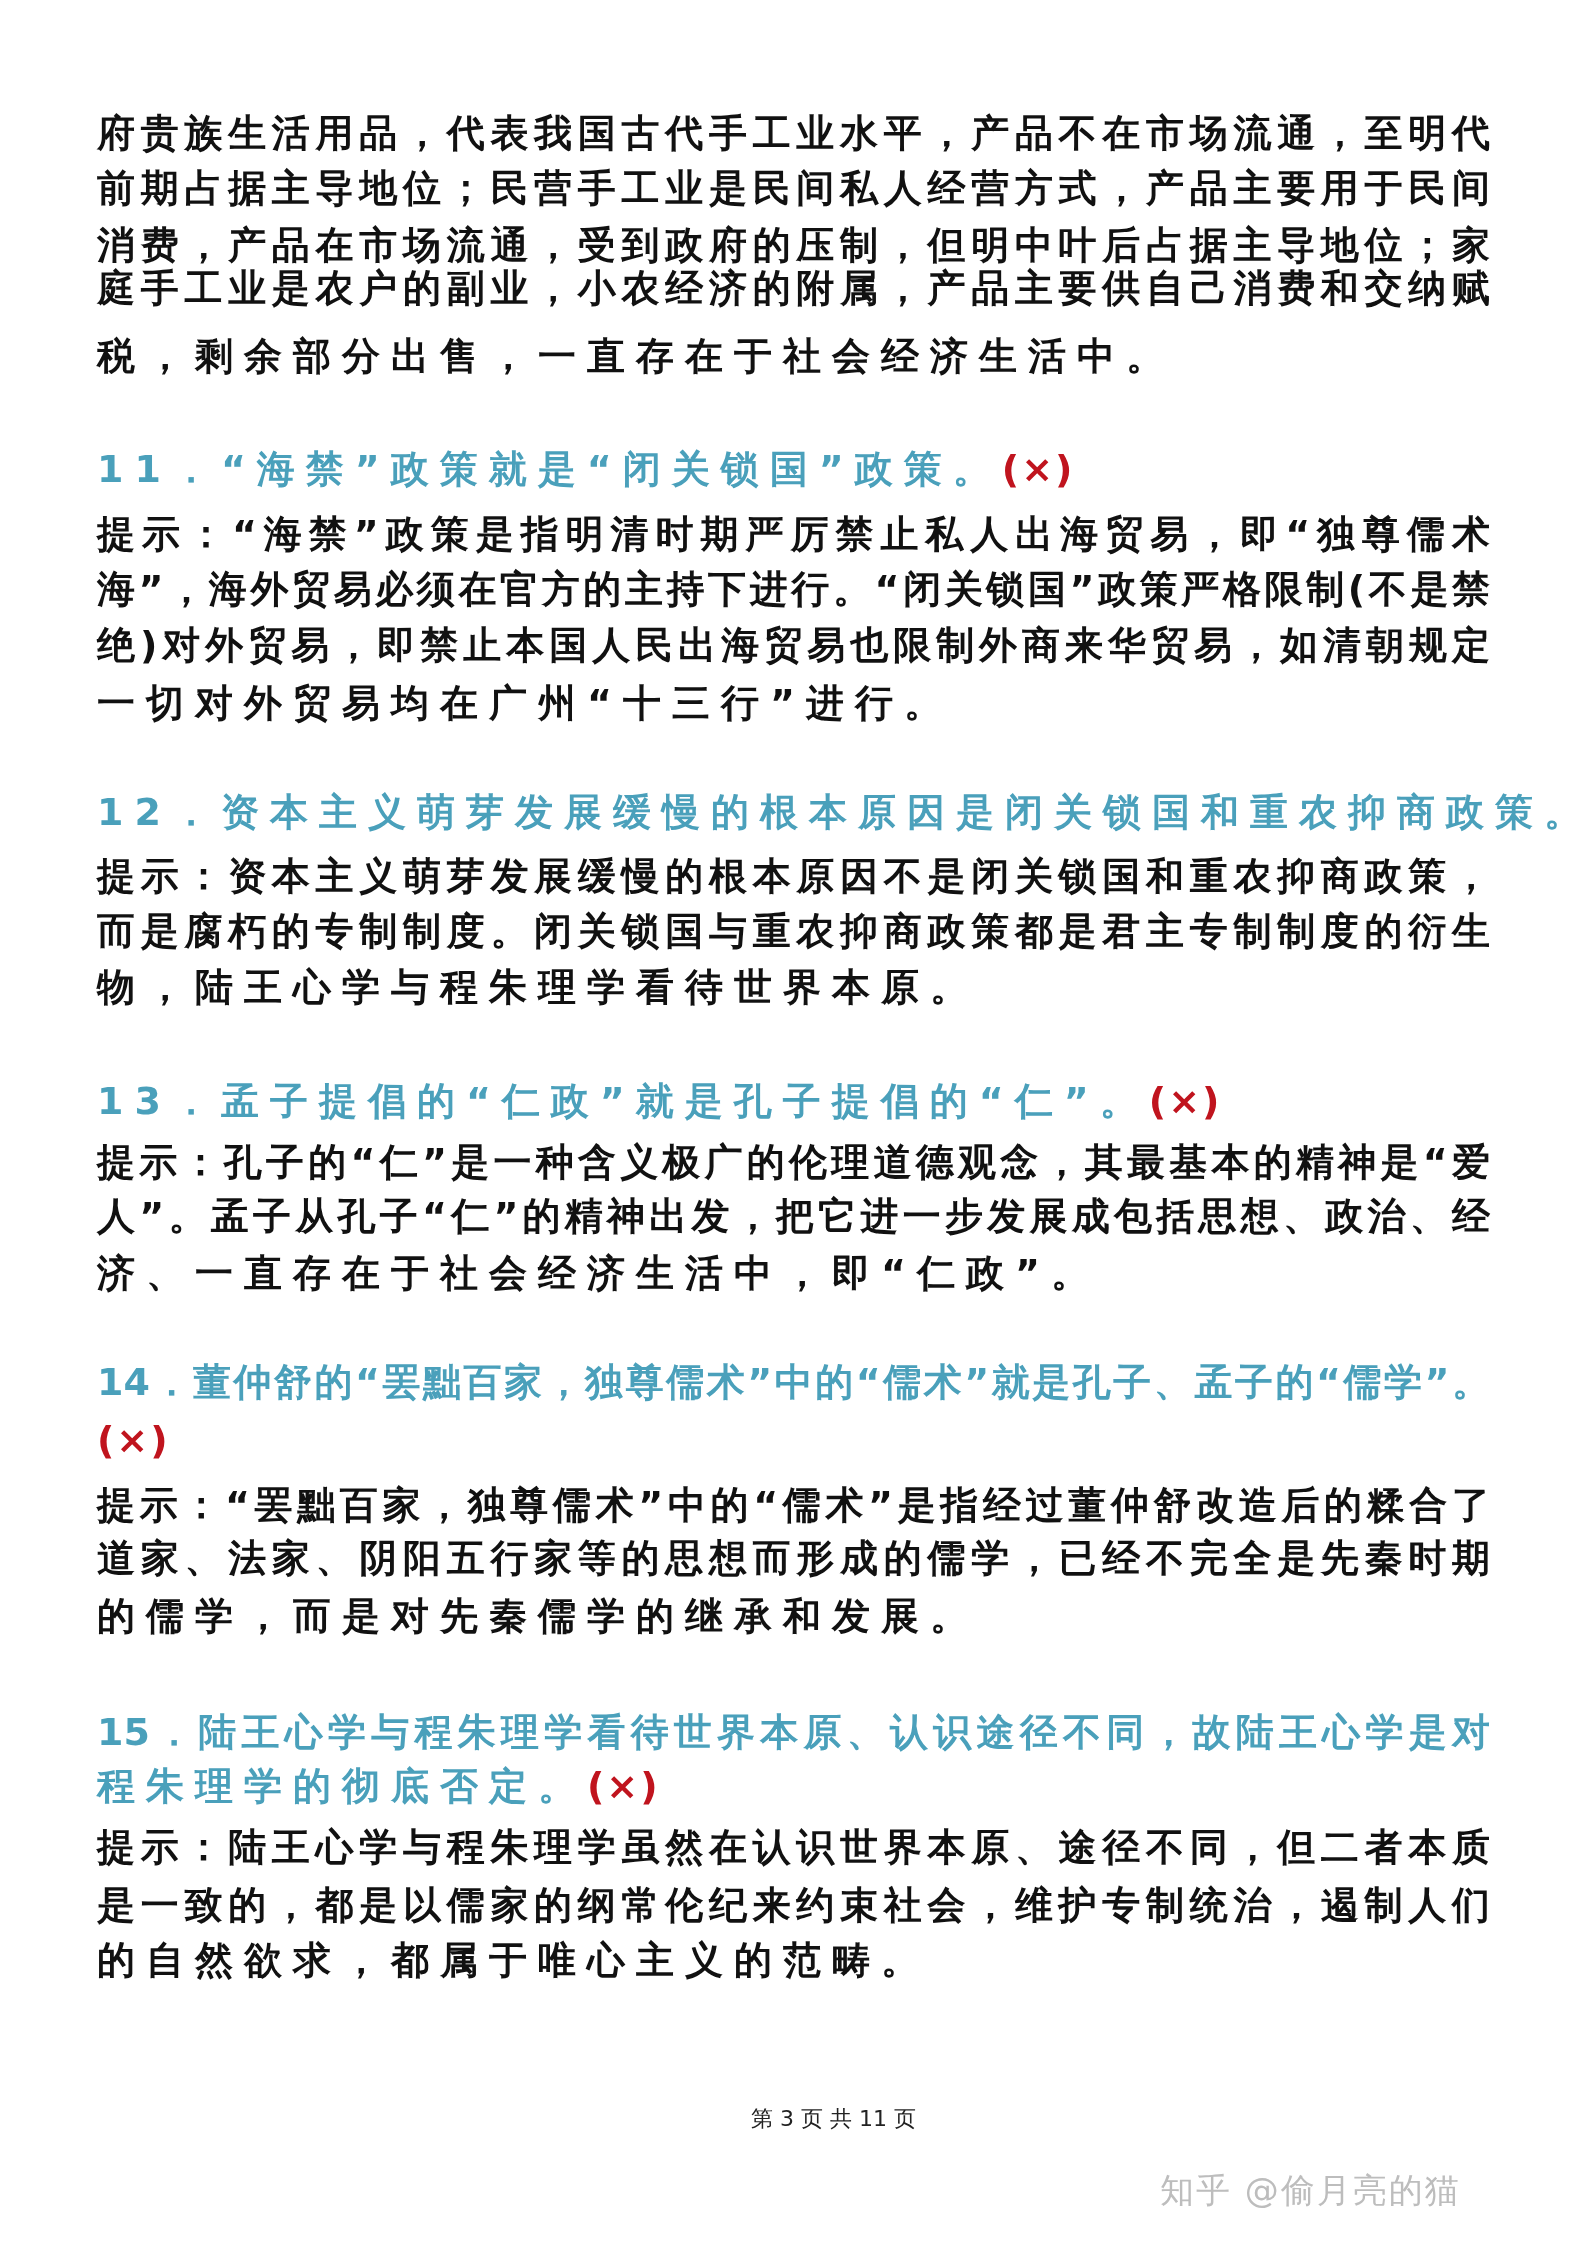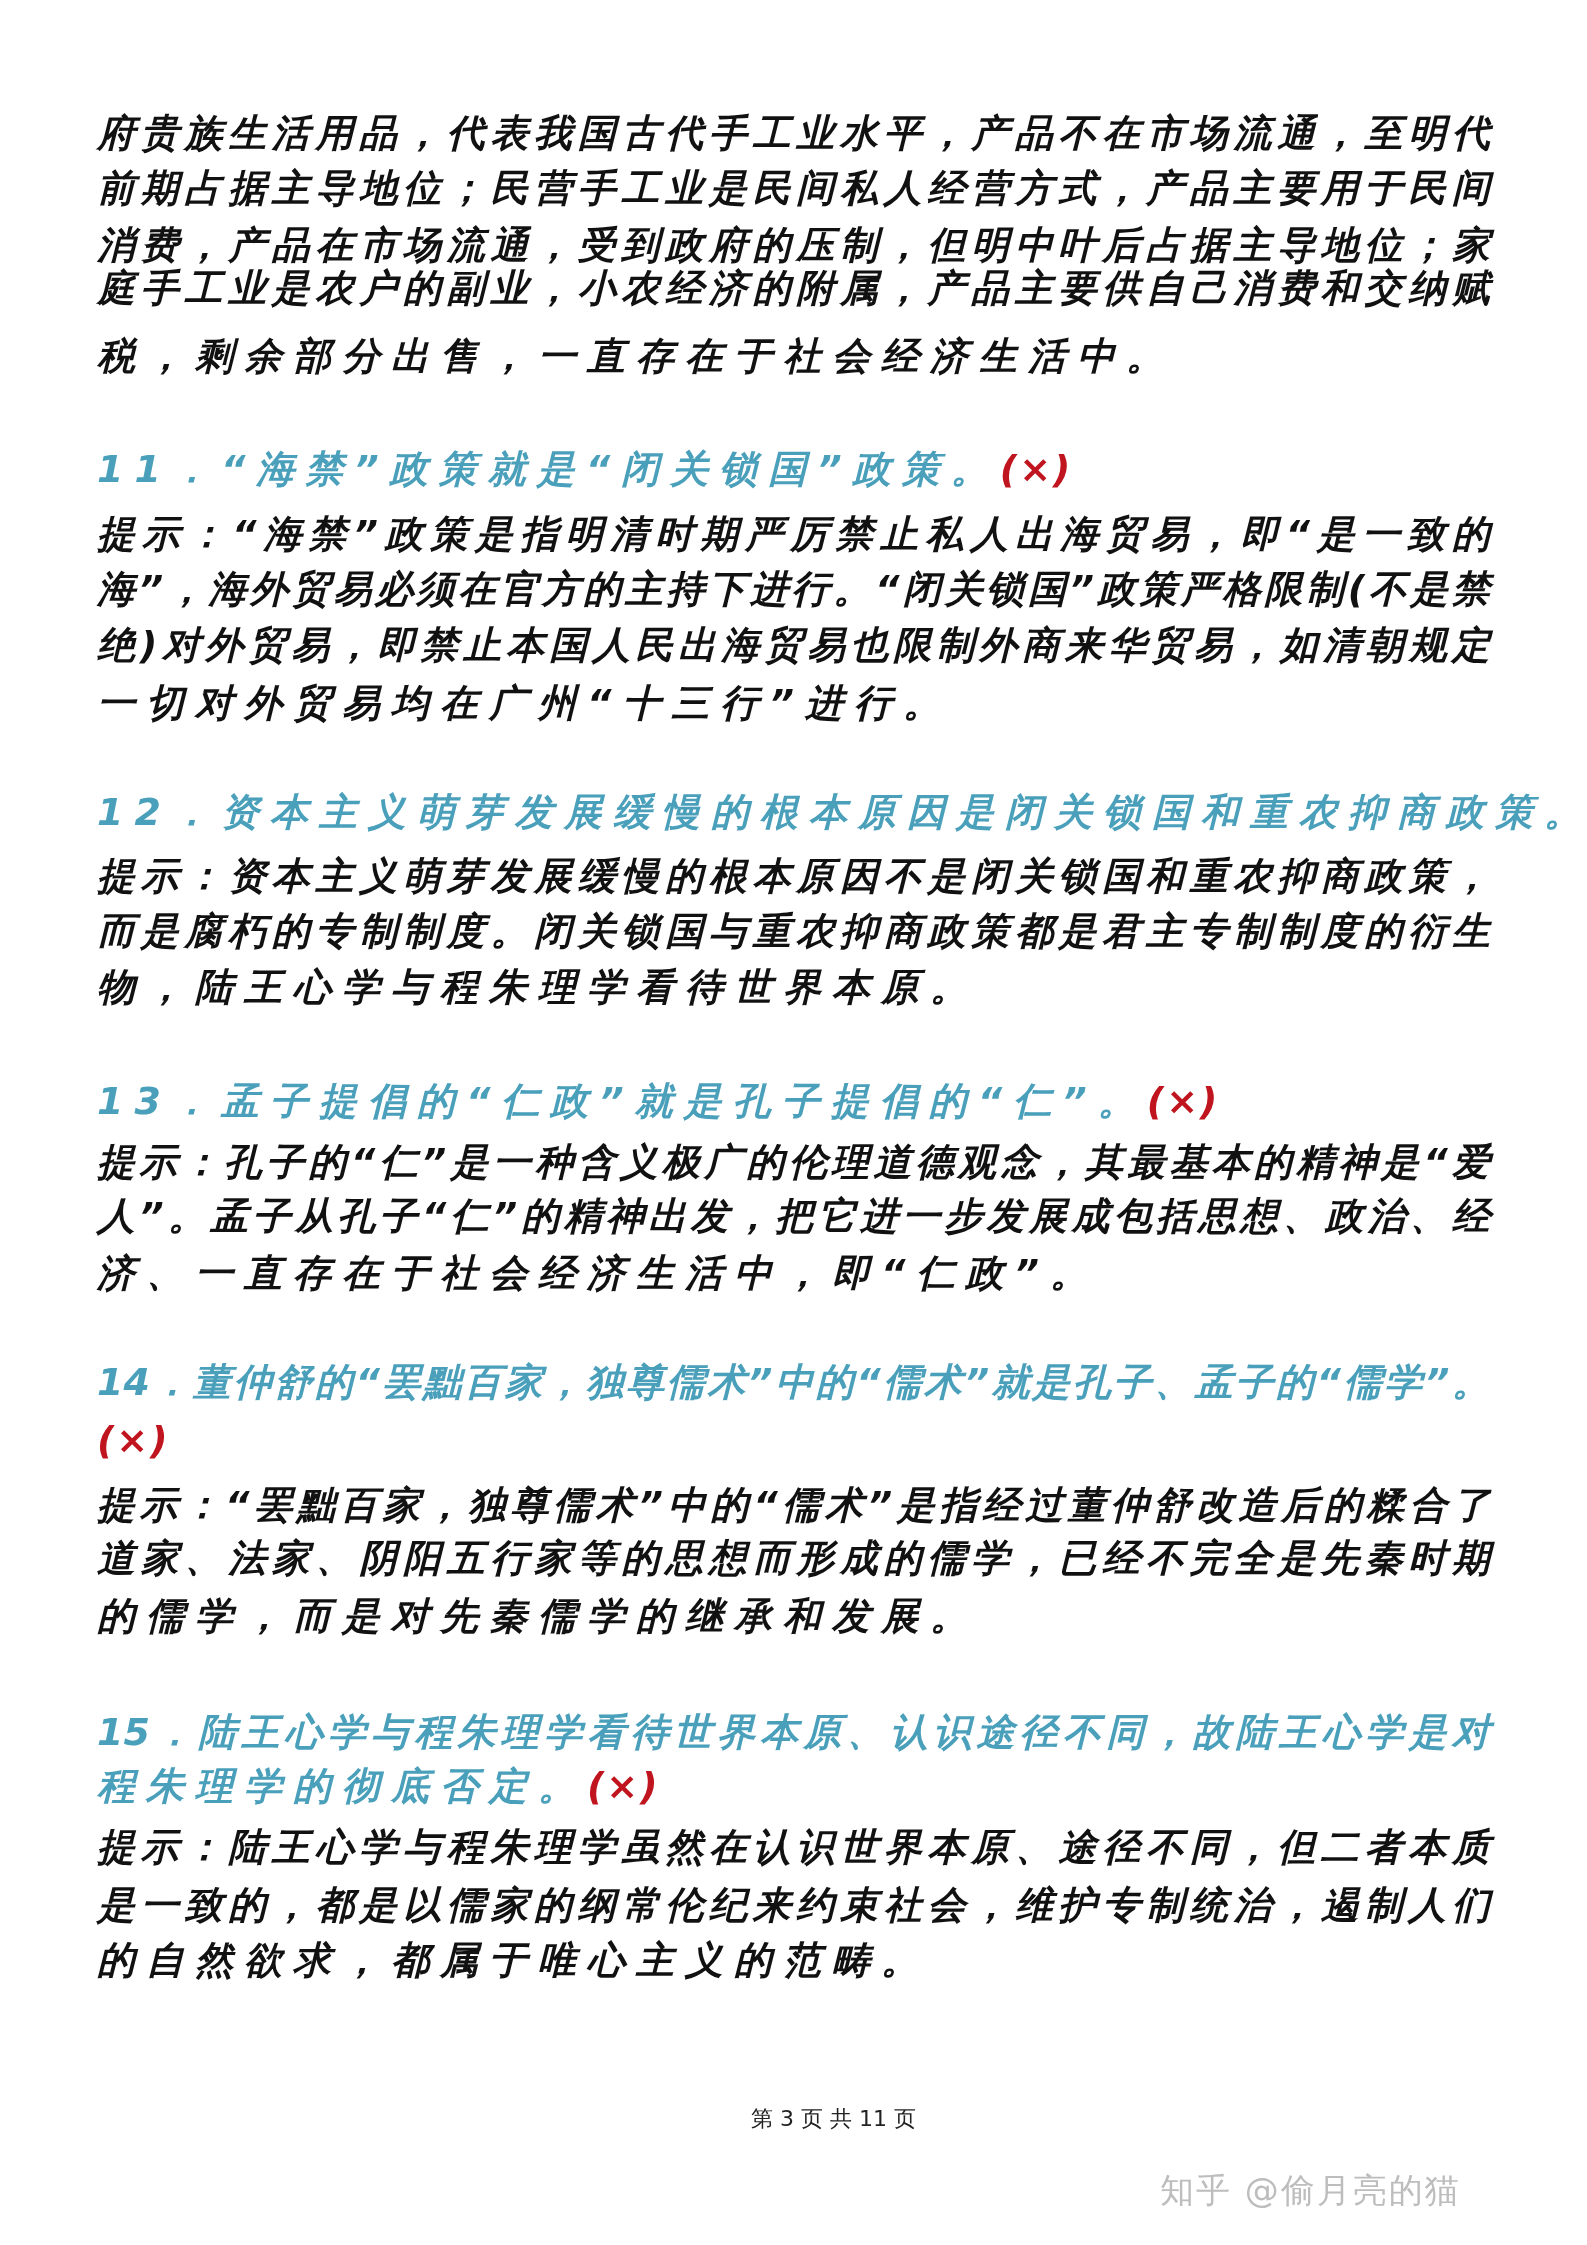--- a/index.html
+++ b/index.html
@@ -1,20 +1,20 @@
 <!DOCTYPE html>
 <html><head>
 <meta charset="utf-8">
 <style>
   html, body { margin:0; padding:0; background:#ffffff; }
   body { width:1587px; height:2245px; position:relative; overflow:hidden;
          font-family:"DejaVu Sans", "Liberation Sans", sans-serif; }
   .line { position:absolute; left:97px; width:1400px; height:52px; line-height:52px;
           font-size:38px; font-weight:bold; color:#111111; white-space:nowrap;
-          letter-spacing:11px;font-style:italic; }
+          letter-spacing:11px; }
   .line.justify { text-align:justify; text-align-last:justify; width:1393px; letter-spacing:0; }
   .heading { color:#4aa0bb; font-weight:bold; }
   .mark { color:#c0141e; font-weight:bold; letter-spacing:2px; }
   .footer { position:absolute; left:0; width:1587px; top:2104px; text-align:center;
             font-family:"DejaVu Sans", sans-serif; font-size:22px; color:#222;padding-left:40px; }
   .watermark { position:absolute; left:1160px; top:2168px; font-size:34px; color:#bdbdbd;
                font-family:"DejaVu Sans", sans-serif; letter-spacing:2px; white-space:nowrap; }
 </style>
 </head>
 <body>
@@ -24,21 +24,21 @@
   <div class="line justify" style="top:162px">前期占据主导地位；民营手工业是民间私人经营方式，产品主要用于民间</div>
   <div class="line justify" style="top:219px">消费，产品在市场流通，受到政府的压制，但明中叶后占据主导地位；家</div>
   <div class="line justify" style="top:262px">庭手工业是农户的副业，小农经济的附属，产品主要供自己消费和交纳赋</div>
   <div class="line" style="top:330px">税，剩余部分出售，一直存在于社会经济生活中。</div>
 </div>
 
 <div>
   <div class="line heading" style="top:443px">
     <span>11．“海禁”政策就是“闭关锁国”政策。</span><span class="mark">(×)</span>
   </div>
-  <div class="line justify" style="top:508px">提示：“海禁”政策是指明清时期严厉禁止私人出海贸易，即“是一致的</div>
+  <div class="line justify" style="top:508px">提示：“海禁”政策是指明清时期严厉禁止私人出海贸易，即“独尊儒术</div>
   <div class="line justify" style="top:563px">海”，海外贸易必须在官方的主持下进行。“闭关锁国”政策严格限制(不是禁</div>
   <div class="line justify" style="top:619px">绝)对外贸易，即禁止本国人民出海贸易也限制外商来华贸易，如清朝规定</div>
   <div class="line" style="top:677px">一切对外贸易均在广州“十三行”进行。</div>
 </div>
 
 <div>
   <div class="line heading" style="top:786px">
     <span>12．资本主义萌芽发展缓慢的根本原因是闭关锁国和重农抑商政策。</span>
   </div>
   <div class="line justify" style="top:850px">提示：资本主义萌芽发展缓慢的根本原因不是闭关锁国和重农抑商政策，</div>

